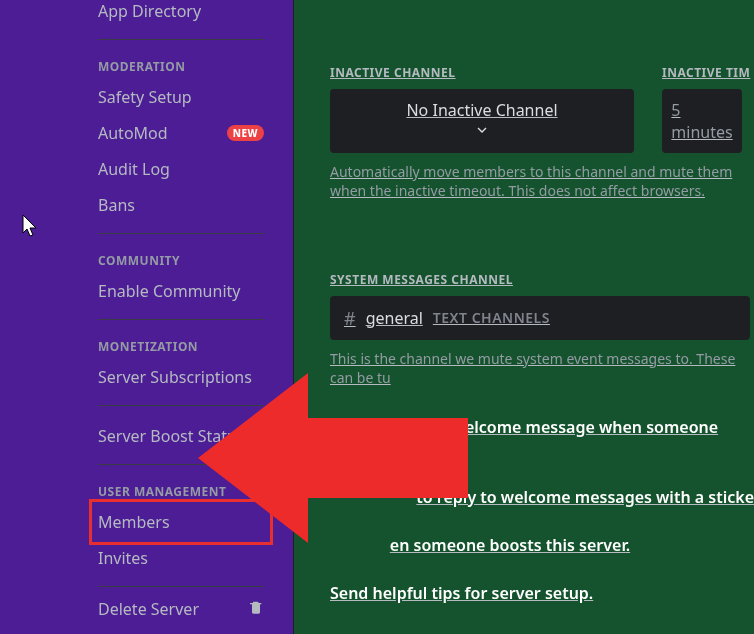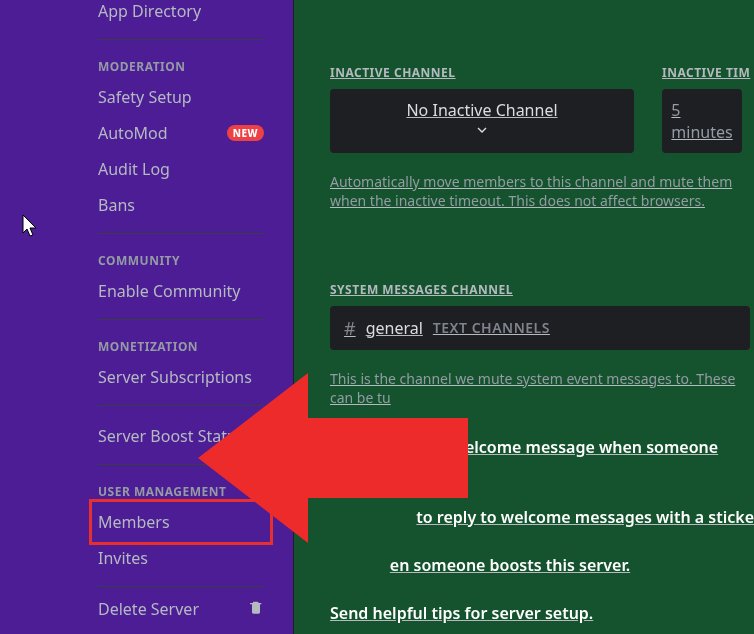--- a/index.html
+++ b/index.html
@@ -101,21 +101,21 @@
       justify-content: space-between;
       width: 304px;
       cursor: pointer;
       flex-direction: column;
     }
     .select.small { width: 80px; color: #949ba4; }
     .chevron { color: #dbdee1; }
     .helper {
       color: #949ba4;
       font-size: 14px;
-      margin-top: 20px;
+      margin-top: 10px;
       line-height: 1.35;
     }
     .section-gap { margin-top: 70px; }
     .channel-select {
       background: #1e1f22;
       border-radius: 4px;
       padding: 10px 14px;
       display: flex;
       align-items: center;
       gap: 10px;

